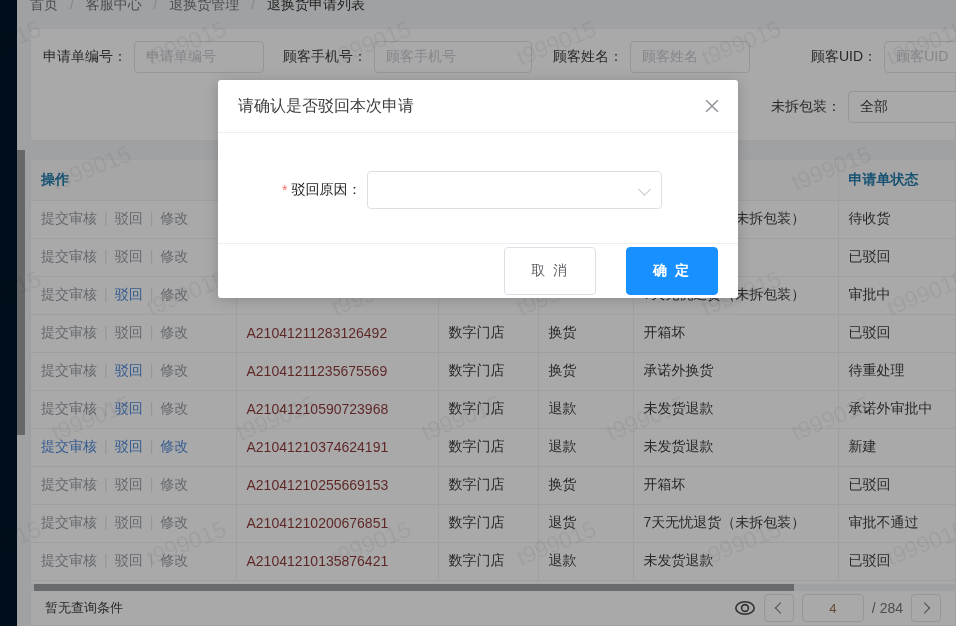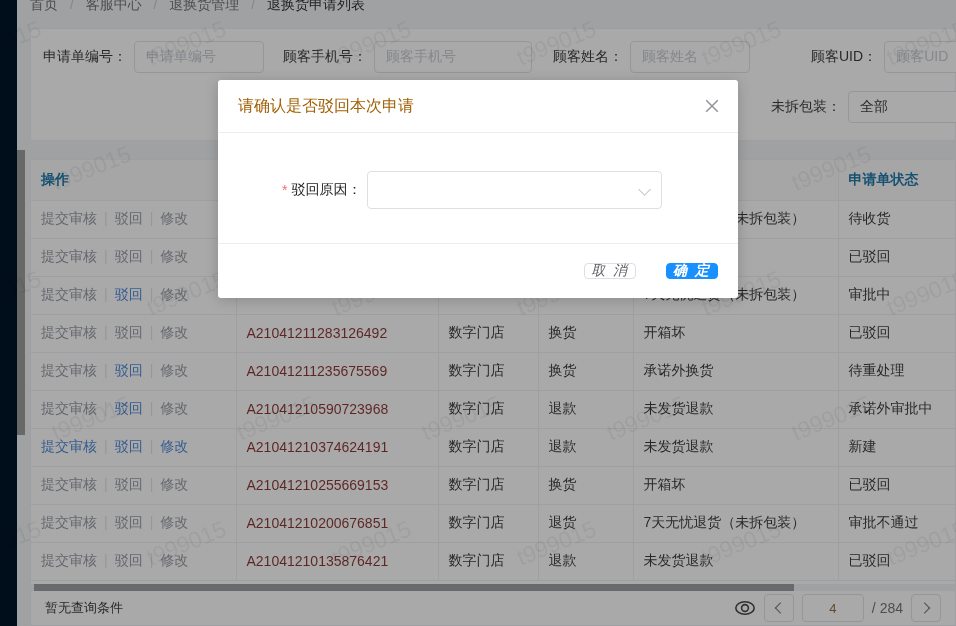--- a/index.html
+++ b/index.html
@@ -127,21 +127,21 @@
   .modal {
     position: absolute; left: 218px; top: 80px; width: 520px; height: 218px;
     background: #ffffff; border-radius: 3px;
     box-shadow: 0 2px 14px rgba(0,0,0,0.18);
     overflow: hidden;
   }
   .modal-head {
     height: 53px; border-bottom: 1px solid #ebeef5;
     display: flex; align-items: center; padding: 0 20px; position: relative;
   }
-  .modal-title { font-size: 16px; color: #a16207; }
+  .modal-title { font-size: 16px; color: #404040; }
   .modal-close {
     position: absolute; right: 15px; top: 50%; transform: translateY(-50%);
     width: 22px; height: 22px; cursor: pointer;
     display: flex; align-items: center; justify-content: center;
   }
   .modal-body { height: 110px; position: relative; }
   .mf-row { position: absolute; left: 0; top: 38px; display: flex; align-items: center; }
   .req-star { color: #f56c6c; font-size: 14px; margin-right: 4px; }
   .mf-label { font-size: 14px; color: #1f1f1f; white-space: nowrap; }
   .mf-select {
@@ -153,24 +153,23 @@
     position: absolute; right: 12px; top: 13px; width: 9px; height: 9px;
     border-right: 1.4px solid #c0c4cc; border-bottom: 1.4px solid #c0c4cc;
     transform: rotate(45deg);
   }
   .modal-foot {
     height: 55px; border-top: 1px solid #ebeef5;
     display: flex; align-items: center; justify-content: flex-end;
     gap: 10px; padding: 0 20px;
   }
   .btn {
-    height: 16px; padding: 0 6px; border-radius: 4px; font-size: 14px;
+    height: 48px; padding: 0 26px; border-radius: 4px; font-size: 14px;
     display: flex; align-items: center; justify-content: center; cursor: pointer;
     letter-spacing: 2px;
-    font-style: italic;
   }
   .btn-default { background: #fff; border: 1px solid #dcdfe6; color: #606266; }
   .btn-primary { background: #1890ff; border: 1px solid #1890ff; color: #fff; font-weight: 600; margin-left: 20px; }
 </style>
 </head>
 <body>
 
 <div id="root">
 
   <div class="page">

